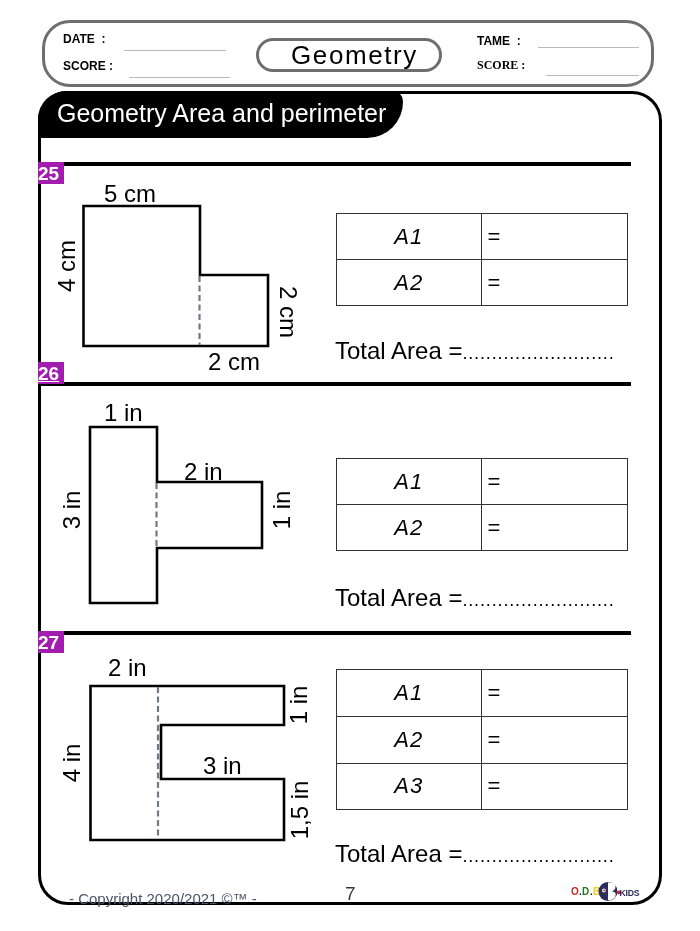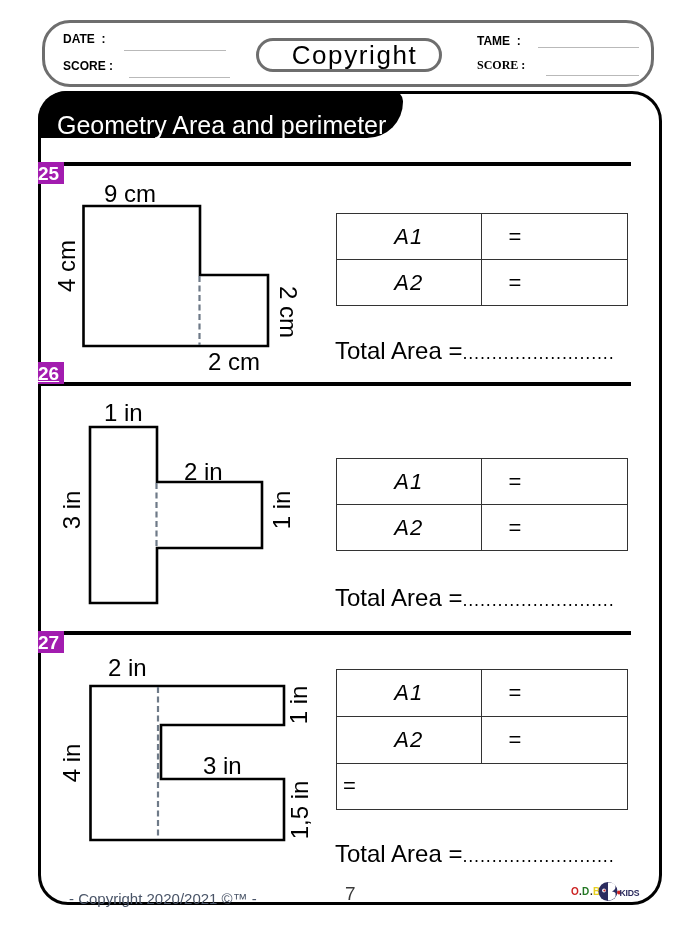--- a/index.html
+++ b/index.html
@@ -6,69 +6,69 @@
 body{width:700px;height:931px;position:relative;font-family:"Liberation Sans",sans-serif;overflow:hidden;}
 .abs{position:absolute;}
 .dim{font-size:24px;color:#000;white-space:nowrap;line-height:24px;}
 .rot-l{transform:rotate(-90deg);transform-origin:center;}
 .rot-r{transform:rotate(90deg);transform-origin:center;}
 .rlab{position:absolute;width:60px;height:24px;text-align:center;}
 .numbox{position:absolute;left:38px;width:26px;height:22px;background:#a21caf;color:#fff;
   font-size:19px;font-weight:bold;line-height:23px;}
 .secline{position:absolute;left:40px;height:3.5px;background:#000;}
 .tbl{position:absolute;left:336px;width:290px;border:1.4px solid #333;}
-.tblrow{display:flex;height:45px;border-bottom:1.4px solid #333;gap:21px;}
+.tblrow{display:flex;height:45px;border-bottom:1.4px solid #333;}
 .tblrow:last-child{border-bottom:none;}
 .c1{width:143.6px;border-right:1.4px solid #333;display:flex;align-items:center;justify-content:center;font-size:22px;font-style:italic;letter-spacing:1px;}
 .c2{flex:1;display:flex;align-items:center;font-size:22px;padding-left:6px;}
 .total{position:absolute;left:335px;font-size:24px;white-space:nowrap;line-height:26px;}
 .dots{font-size:18px;letter-spacing:0.85px;}
 .hlab{position:absolute;font-size:12px;font-weight:bold;color:#000;}
 .uline{position:absolute;height:1.2px;background:#b9b9b9;}
 </style>
 </head>
 <body>
 
 <div class="abs" style="left:42px;top:20px;width:606px;height:61px;border:3.2px solid #6e6e6e;border-radius:28px;"></div>
 <div class="hlab" style="left:63px;top:32px;">DATE&nbsp; :</div>
 <div class="uline" style="left:124px;top:50px;width:102px;"></div>
 <div class="hlab" style="left:63px;top:59px;">SCORE :</div>
 <div class="uline" style="left:129px;top:77px;width:101px;"></div>
 
-<div class="abs" style="left:256px;top:38px;width:180px;height:28px;border:3.2px solid #6e6e6e;border-radius:17px;text-align:center;line-height:28px;font-size:26px;letter-spacing:1.6px;text-indent:11px;">Copyright</div>
+<div class="abs" style="left:256px;top:38px;width:180px;height:28px;border:3.2px solid #6e6e6e;border-radius:17px;text-align:center;line-height:28px;font-size:26px;letter-spacing:1.6px;text-indent:11px;">Geometry</div>
 
 <div class="hlab" style="left:477px;top:34px;">TAME&nbsp; :</div>
 <div class="uline" style="left:538px;top:47px;width:101px;"></div>
 <div class="hlab" style="left:477px;top:58px;font-family:Liberation Serif, serif;">SCORE :</div>
 <div class="uline" style="left:546px;top:75px;width:93px;"></div>
 
 <div class="abs" style="left:38px;top:91px;width:618px;height:808px;border:3px solid #000;border-radius:30px;"></div>
 
 <div class="abs" style="left:38px;top:91px;width:365px;height:46.5px;background:#000;border-radius:28px 10px 36px 0;"></div>
-<div class="abs" style="left:57px;top:101px;color:#fff;font-size:25px;line-height:25px;margin-top:12px;">Geometry Area and perimeter</div>
+<div class="abs" style="left:57px;top:101px;color:#fff;font-size:25px;line-height:25px;">Geometry Area and perimeter</div>
 
 <div class="secline" style="top:162px;width:591px;"></div>
 <div class="numbox" style="top:162px;">25</div>
 <div class="secline" style="top:382px;width:591px;height:4px;"></div>
 <div class="numbox" style="top:362px;text-decoration:underline;">26</div>
 <div class="secline" style="top:631px;width:591px;height:4px;"></div>
 <div class="numbox" style="top:631px;">27</div>
 
 <svg class="abs" style="left:0;top:0;" width="700" height="931" viewBox="0 0 700 931">
   <polygon points="83.5,206 200,206 200,275 268,275 268,346 83.5,346" fill="#fff" stroke="#000" stroke-width="2.6"></polygon>
   <line x1="199.5" y1="276" x2="199.5" y2="345" stroke="#6e7a88" stroke-width="2.2" stroke-dasharray="6,3.5"></line>
 
   <polygon points="90,427 157,427 157,482 262,482 262,548 157,548 157,603 90,603" fill="#fff" stroke="#000" stroke-width="2.6"></polygon>
   <line x1="156.5" y1="483" x2="156.5" y2="547" stroke="#6e7a88" stroke-width="2.2" stroke-dasharray="6,3.5"></line>
 
   <polygon points="90.5,686 284,686 284,725 161,725 161,779 284,779 284,840 90.5,840" fill="#fff" stroke="#000" stroke-width="2.6"></polygon>
   <line x1="158" y1="687" x2="158" y2="839" stroke="#6e7a88" stroke-width="2.2" stroke-dasharray="6,3.5"></line>
 </svg>
 
-<div class="abs dim" style="left:104px;top:182px;">9 cm</div>
+<div class="abs dim" style="left:104px;top:182px;">5 cm</div>
 <div class="rlab dim rot-l" style="left:37px;top:254px;">4 cm</div>
 <div class="rlab dim rot-r" style="left:258px;top:300px;">2 cm</div>
 <div class="abs dim" style="left:208px;top:350px;">2 cm</div>
 
 <div class="tbl" style="top:213px;">
   <div class="tblrow">
       <div class="c1">A1</div>
       <div class="c2">=</div>
     </div>
   <div class="tblrow">
@@ -104,20 +104,21 @@
 <div class="tbl" style="top:669px;">
   <div class="tblrow" style="height:45.8px;">
       <div class="c1">A1</div>
       <div class="c2">=</div>
     </div>
   <div class="tblrow" style="height:45.8px;">
       <div class="c1">A2</div>
       <div class="c2">=</div>
     </div>
   <div class="tblrow" style="height:45.8px;">
+      <div class="c1">A3</div>
       <div class="c2">=</div>
     </div>
 </div>
 <div class="total" style="top:841px;">Total Area =<span class="dots">..........................</span></div>
 
 <div class="abs" style="left:69px;top:890px;font-size:15px;color:#4a5568;">- Copyright 2020/2021 ©™ -</div>
 <div class="abs" style="left:345px;top:883px;font-size:19px;color:#3a3a3a;">7</div>
 
 <svg class="abs" style="left:571px;top:880px;" width="75" height="24" viewBox="0 0 75 24">
   <text x="0" y="15" font-family="Liberation Sans" font-size="10" font-weight="bold" fill="#cc2222">O</text>

